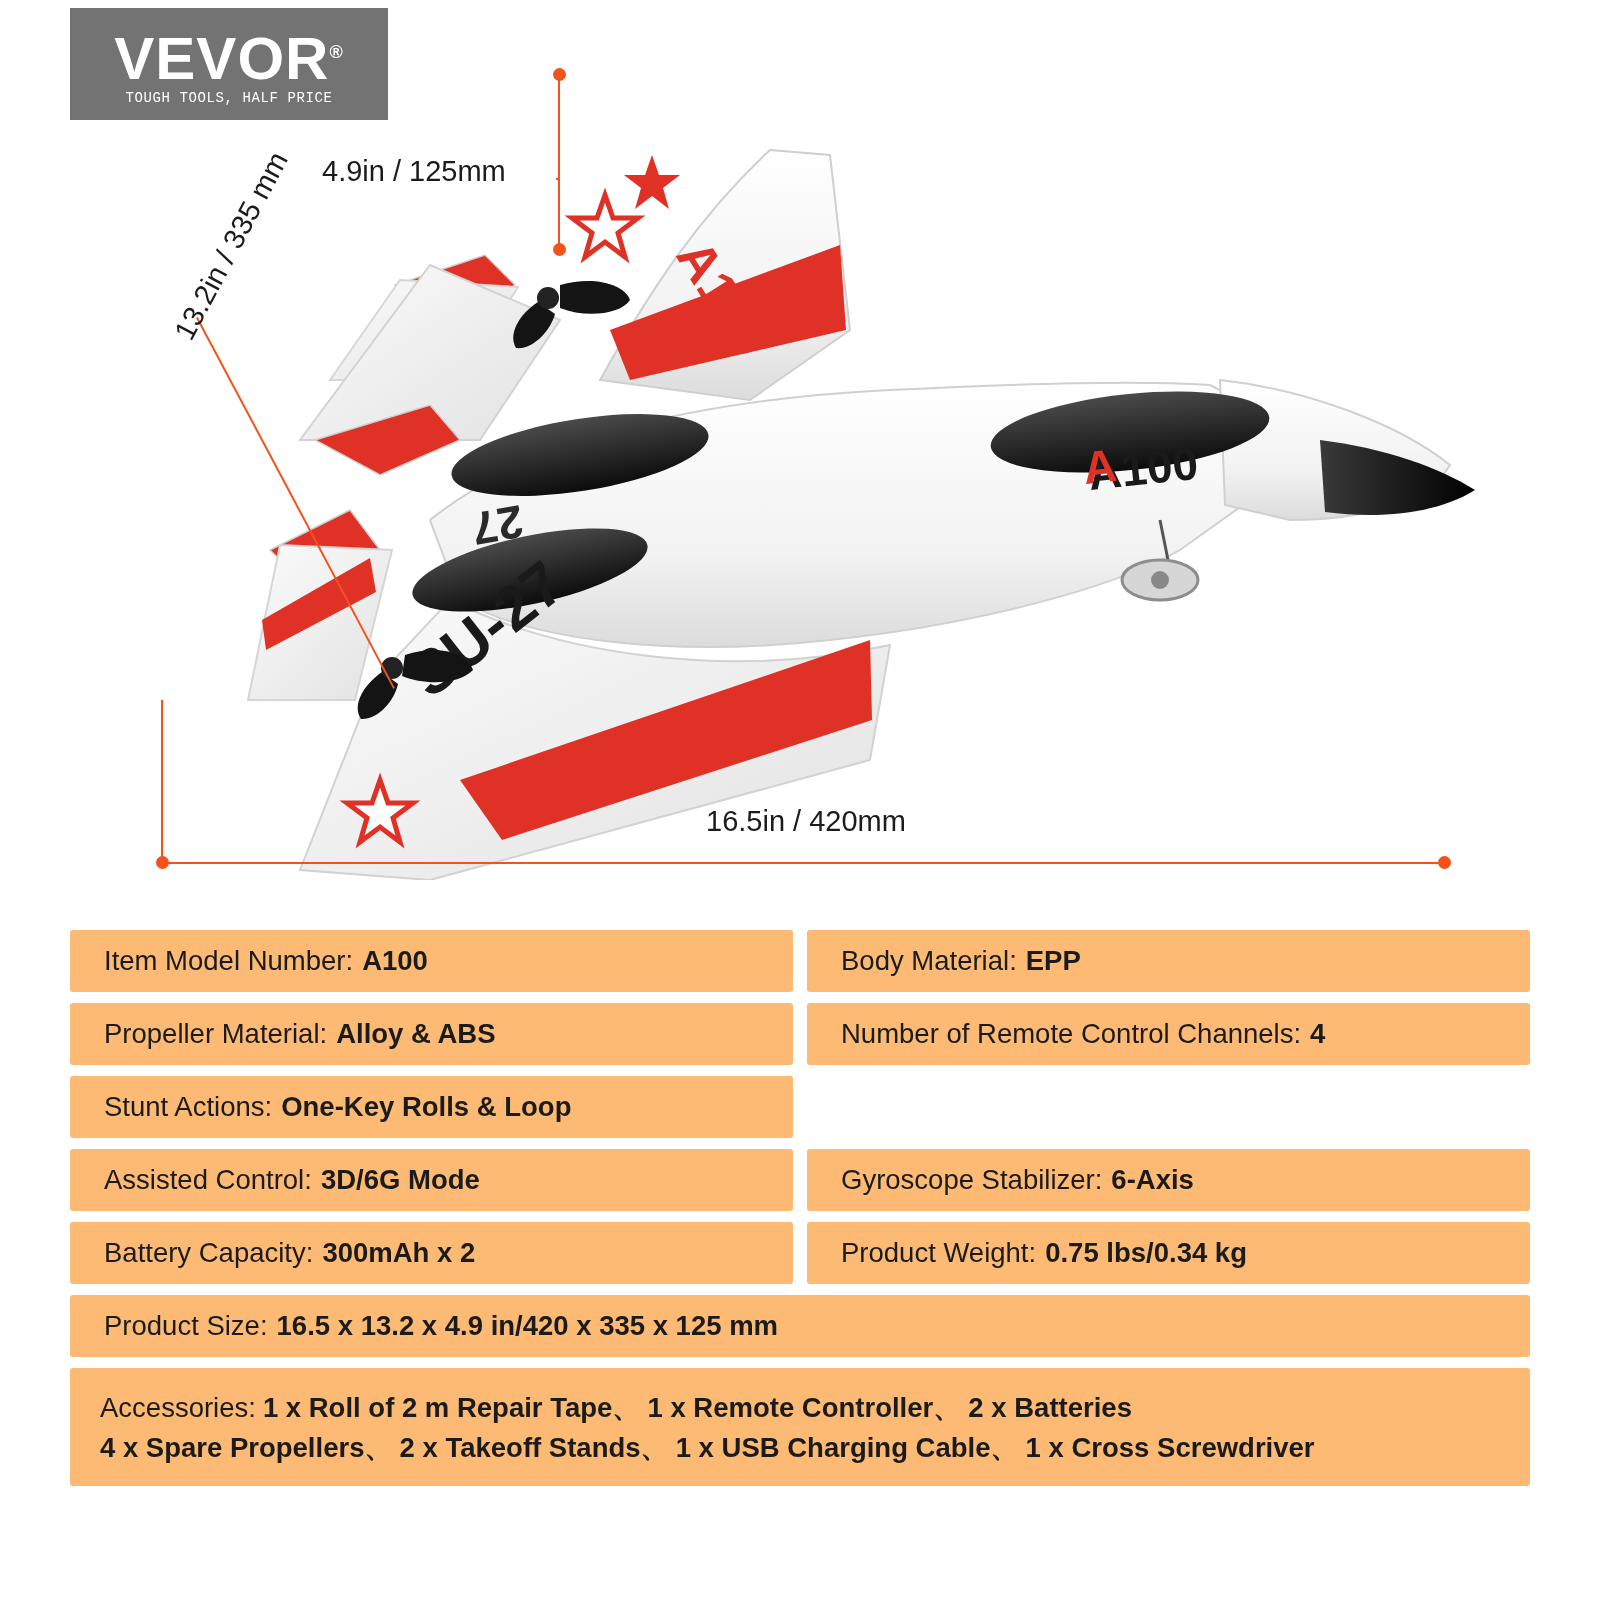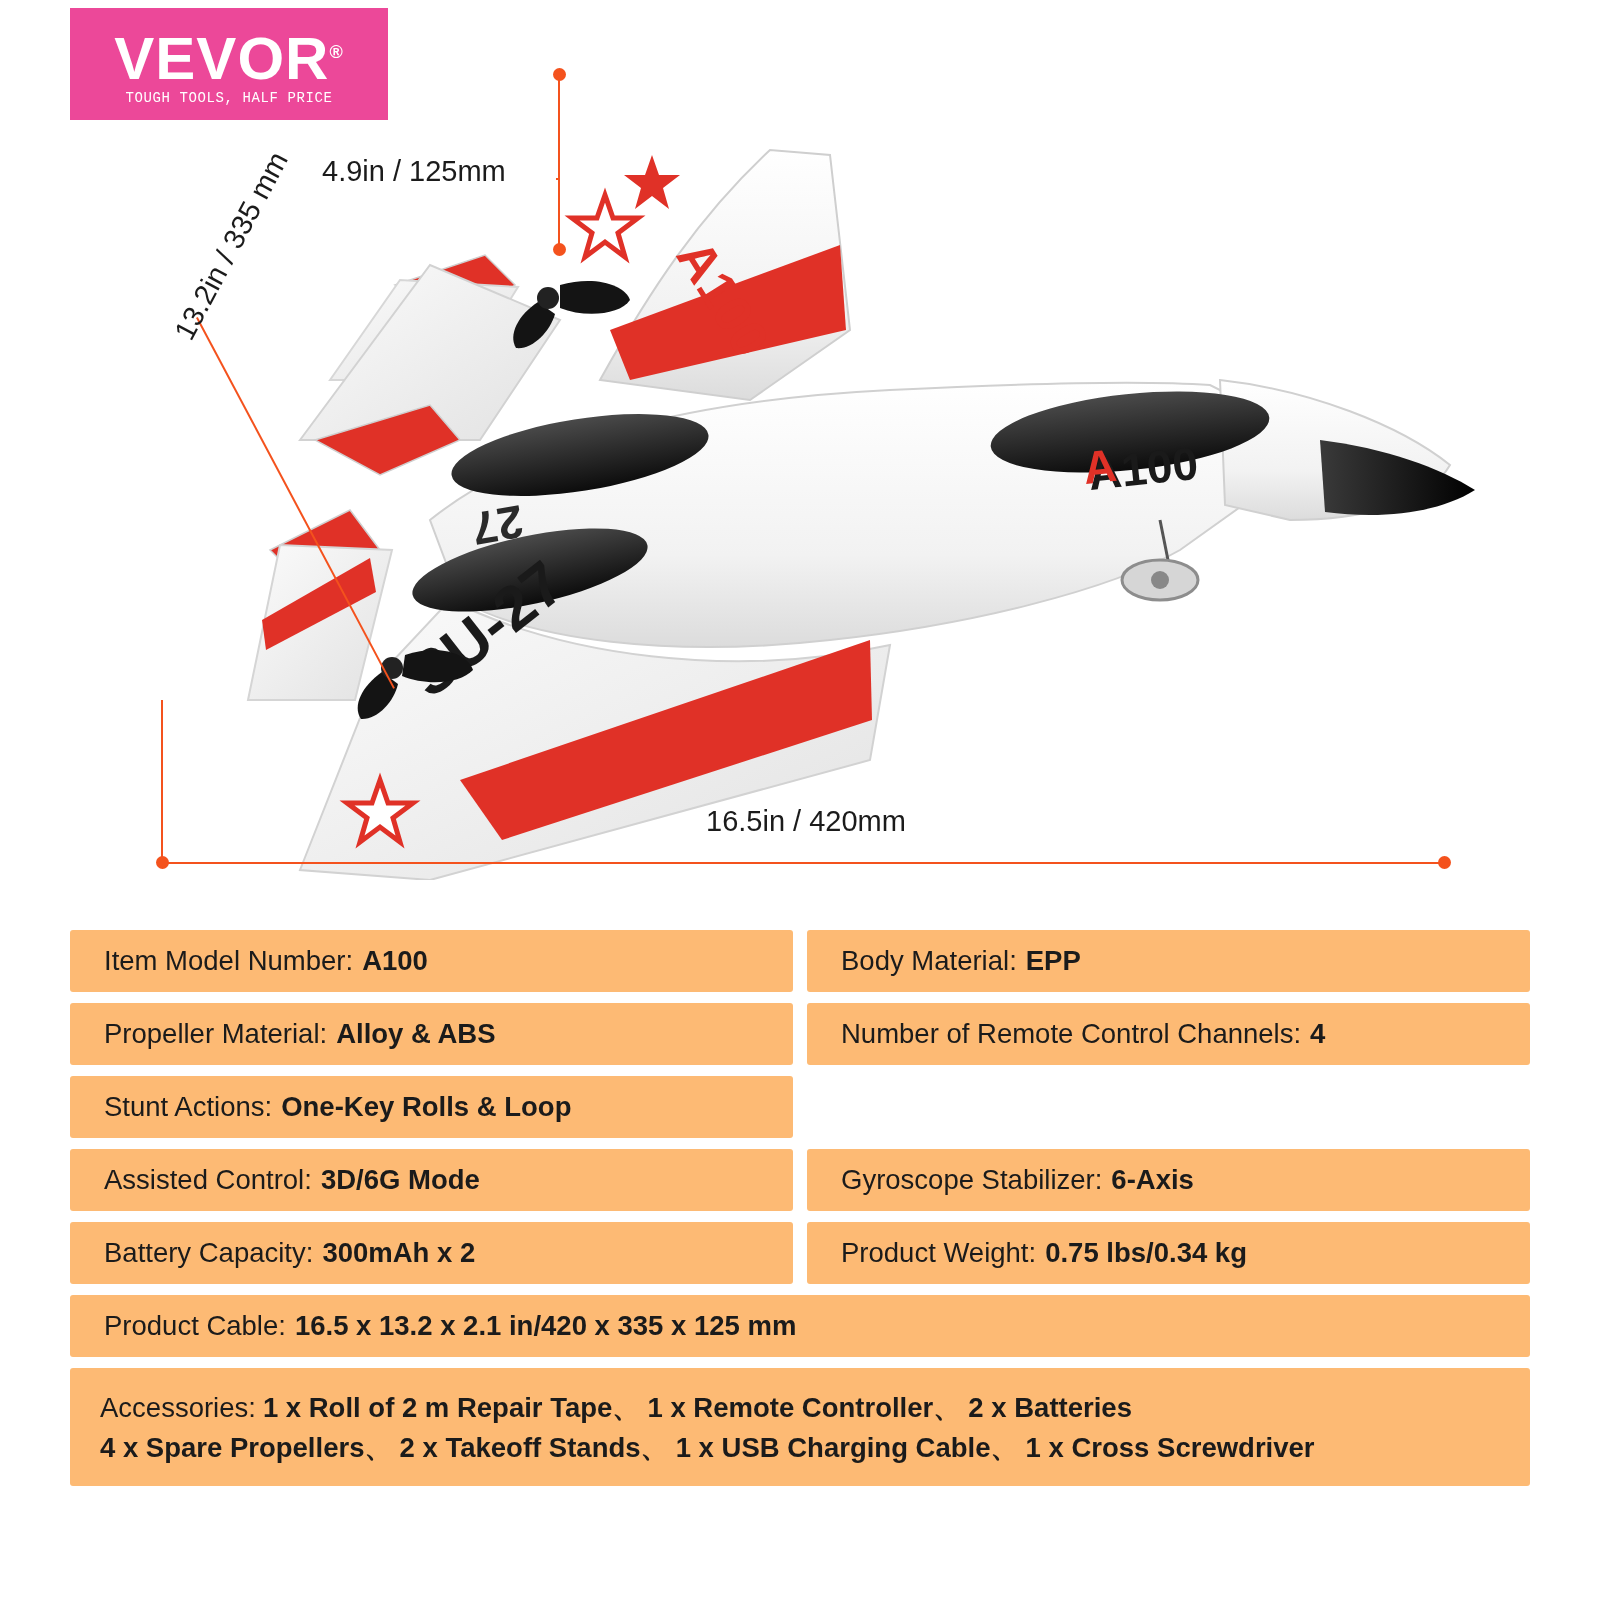--- a/index.html
+++ b/index.html
@@ -19,21 +19,21 @@
     background: #ffffff;
   }
 
   
   .logo {
     position: absolute;
     left: 70px;
     top: 8px;
     width: 318px;
     height: 112px;
-    background: #ec4899;
+    background: #737373;
     display: flex;
     flex-direction: column;
     align-items: center;
     justify-content: center;
     padding-top: 6px;
   }
   .logo-word {
     color: #ffffff;
     font-size: 60px;
     font-weight: bold;
@@ -325,22 +325,22 @@
         <span class="val">300mAh x 2</span>
       </div>
       <div class="cell half">
         <span class="lbl">Product Weight:</span>
         <span class="val">0.75 lbs/0.34 kg</span>
       </div>
     </div>
 
     <div class="spec-row">
       <div class="cell full">
-        <span class="lbl">Product Cable:</span>
-        <span class="val">16.5 x 13.2 x 2.1 in/420 x 335 x 125 mm</span>
+        <span class="lbl">Product Size:</span>
+        <span class="val">16.5 x 13.2 x 4.9 in/420 x 335 x 125 mm</span>
       </div>
     </div>
 
     <div class="spec-row">
       <div class="cell full acc">
         <span class="acc-line">
           <span class="lbl">Accessories:</span><span class="val">1 x Roll of 2 m Repair Tape、  1 x Remote Controller、  2 x Batteries</span>
         </span>
         <span class="acc-line acc-line2">4 x Spare Propellers、  2 x Takeoff Stands、  1 x USB Charging Cable、  1 x Cross Screwdriver</span>
       </div>

